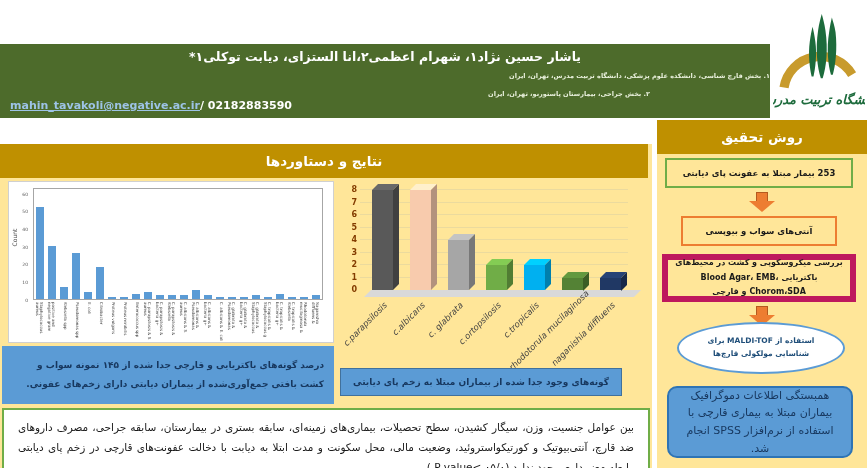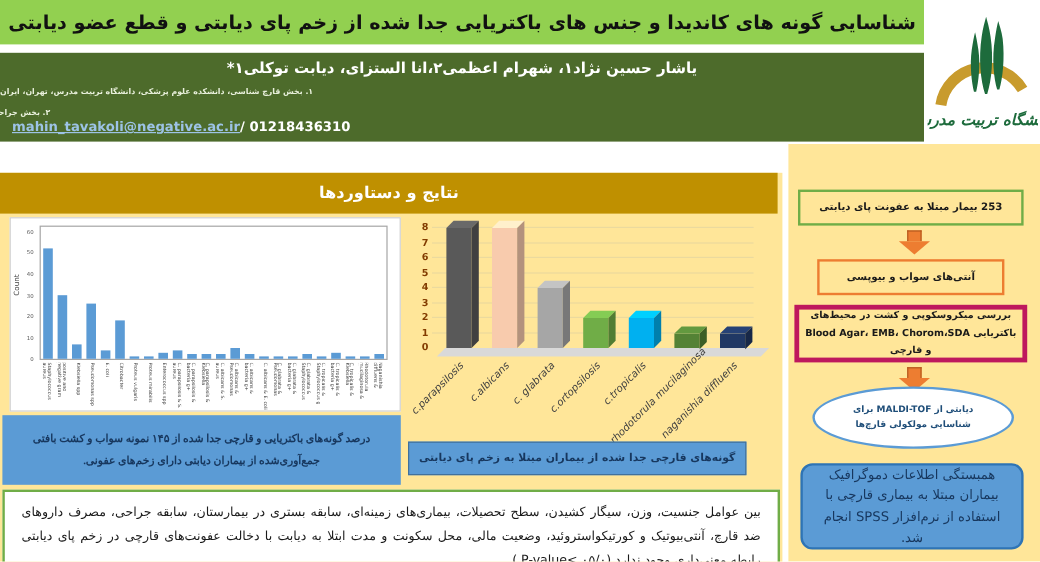--- a/index.html
+++ b/index.html
@@ -11,22 +11,22 @@
   
   #title-bar { left:0; top:0; width:770px; height:37px; background:#92D050;
     display:flex; align-items:center; justify-content:center;
     font-weight:bold; font-size:16px; color:#111; direction:rtl; }
   #logo-panel { left:770px; top:0; width:97px; height:118px; background:#fff;
     display:flex; align-items:center; justify-content:center; }
   #author-band { left:0; top:44px; width:770px; height:74px; background:#4D6B2B;
     color:#fff; direction:rtl; }
   #authors { width:100%; text-align:center; padding-top:5px;
     font-weight:bold; font-size:12.5px; }
-  .affil { width:100%; text-align:left; font-size:6.5px; font-weight:bold;
-    color:#E9F0DC; }
+  .affil { width:100%; text-align:right; font-size:6.5px; font-weight:bold;
+    color:#E9F0DC;padding-left:31px; }
   #affil1 { margin-top:8px; }
   #affil2 { margin-top:10px; margin-right:120px; }
   #contact { position:absolute; left:10px; bottom:6px; direction:ltr;
     font-size:11px; font-weight:bold; }
   #email { color:#9DC3E6; text-decoration:underline; }
   #phone { color:#fff; }
 
   
   #left-panel  { left:0;   top:120px; width:652px; height:348px; background:#FFE699;margin-top:24px; }
   #right-panel { left:657px; top:120px; width:210px; height:348px; background:#FFE699; }
@@ -67,33 +67,33 @@
   .bar3d .side { position:absolute; left:21px; width:6px;
     transform:skewY(-45deg); transform-origin:0 0; }
   .c2label { position:absolute; width:92px; text-align:right; font-size:8.5px;
     font-style:italic; color:#404040; white-space:nowrap;
     transform:rotate(-45deg); transform-origin:100% 0; }
 
   
   .blue-box { background:#5B9BD5; color:#17375E; font-weight:bold;
     direction:rtl; display:flex; align-items:center; justify-content:center; }
   #caption-bacteria { left:2px; top:202px; width:332px; height:58px;
-    font-size:9px; line-height:2.1; text-align:center; padding:2px 10px;font-family:Liberation Serif, serif; }
+    font-size:9px; line-height:2.1; padding:2px 10px; }
   #caption-fungi { left:340px; top:224px; width:282px; height:28px;
     font-size:9px; border:1px solid #41719C; }
   #conclusion-box { left:2px; top:264px; width:648px; height:80px; background:#fff;
     border:2px solid #70AD47; direction:rtl; font-size:10.5px; color:#1a1a1a;
     padding:8px 14px; line-height:1.9; text-align:justify; }
 
   
   .fc-box { background:#FFE699; direction:rtl; display:flex; align-items:center;
     justify-content:center; text-align:center; font-weight:bold; color:#1a1a1a; }
   #fc-box1 { left:8px;  top:38px;  width:188px; height:30px; border:2px solid #70AD47; font-size:8.5px; }
   #fc-box2 { left:24px; top:96px;  width:156px; height:30px; border:2px solid #ED7D31; font-size:8.5px; }
-  #fc-box3 { left:5px;  top:134px; width:194px; height:48px; border:4px solid #be185d;
+  #fc-box3 { left:5px;  top:134px; width:194px; height:48px; border:6px solid #be185d;
     font-size:8px; padding:2px 4px; line-height:1.8; }
   .fc-arrow { position:absolute; left:50%; transform:translateX(-50%);
     display:flex; flex-direction:column; align-items:center; }
   #fc-arrow1 { top:72px; } #fc-arrow2 { top:186px; }
   .fc-arrow-stem { width:12px; height:9px; background:#ED7D31; border:1px solid #B55A1E; border-bottom:none; }
   .fc-arrow-head { width:0; height:0; border-left:13px solid transparent;
     border-right:13px solid transparent; border-top:11px solid #ED7D31; }
   #fc-ellipse { left:20px; top:202px; width:168px; height:52px; background:#fff;
     border:2px solid #5B9BD5; border-radius:50%; direction:rtl;
     display:flex; align-items:center; justify-content:center; text-align:center;
@@ -101,39 +101,38 @@
   #fc-spss { left:10px; top:266px; width:186px; height:72px; background:#5B9BD5;
     border:2px solid #2E74B5; border-radius:10px; direction:rtl;
     display:flex; align-items:center; justify-content:center; text-align:center;
     font-size:11px; color:#17375E; padding:4px 8px; line-height:1.6; }
 </style>
 </head>
 <body>
 
 <div id="poster">
 
-  <div id="title-bar" class="abs">شناسایی گونه های کاندیدا و جنس های باکتریایی جدا شده از زخم پای دیابتی و قطع عضو دیابتی</div>
 
   <div id="logo-panel" class="abs">
     <svg width="92" height="114" viewBox="0 0 100 122">
       <path d="M12 92 A40 40 0 0 1 86 78" stroke="#C89B2D" stroke-width="10" fill="none"></path>
       <g fill="#1D6B3C">
         <path d="M52 82 C48 70 46 50 49 30 C50 22 52 16 53 12 C54 16 56 22 57 30 C60 50 58 70 54 82 Z"></path>
         <path d="M63 78 C60 68 58 50 61 32 C62 25 63 20 64 16 C65 20 67 25 68 32 C70 50 68 68 65 78 Z"></path>
         <path d="M42 80 C40 72 38 56 40 42 C41 35 42 30 43 26 C44 30 45 35 46 42 C48 56 46 72 44 80 Z"></path>
       </g>
       <text x="50" y="110" font-size="14" fill="#1D6B3C" text-anchor="middle" font-style="italic" font-weight="bold">دانشگاه تربیت مدرس</text>
     </svg>
   </div>
 
   <div id="author-band" class="abs">
     <div id="authors">یاشار حسین نژاد۱، شهرام اعظمی۲،انا الستزای، دیابت توکلی۱*</div>
     <div id="affil1" class="affil">۱. بخش قارچ شناسی، دانشکده علوم پزشکی، دانشگاه تربیت مدرس، تهران، ایران</div>
     <div id="affil2" class="affil">۲. بخش جراحی، بیمارستان پاستورنو، تهران، ایران</div>
-    <div id="contact"><span id="email">mahin_tavakoli@negative.ac.ir</span><span id="phone">/ 01218436310</span></div>
+    <div id="contact"><span id="email">mahin_tavakoli@negative.ac.ir</span><span id="phone">/ 02182883590</span></div>
   </div>
 
   <div id="left-panel" class="abs">
     <div id="left-gold" class="abs gold-header">نتایج و دستاوردها</div>
 
     <div id="chart1-box" class="abs">
       <div id="c1-ylabel" class="abs">Count</div>
       <div id="c1-yticks" class="abs">
           <div class="b1tick" style="bottom: -2.5px;">0</div>
           <div class="b1tick" style="bottom: 15.1667px;">10</div>
@@ -302,34 +301,35 @@
         <div class="c2label" style="left: 142px; top: 126px;">rhodotorula mucilaginosa</div>
         <div class="bar3d" style="left: 262px; top: 103.5px; height: 12.5px;">
           <div class="face" style="height: 12.5px; background: rgb(32, 56, 100);"></div>
           <div class="top" style="top: -6px; background: rgb(38, 66, 118);"></div>
           <div class="side" style="top: 0px; height: 12.5px; background: rgb(23, 40, 72);"></div>
         </div>
         <div class="c2label" style="left: 180px; top: 126px;">naganishia diffluens</div>
       </div>
 
     <div id="caption-bacteria" class="abs blue-box">درصد گونه‌های باکتریایی و قارچی جدا شده از ۱۴۵ نمونه سواب و کشت بافتی جمع‌آوری‌شده از بیماران دیابتی دارای زخم‌های عفونی.</div>
-    <div id="caption-fungi" class="abs blue-box">گونه‌های قارچی جدا شده از بیماران مبتلا به زخم پای دیابتی</div>
+    <div id="caption-fungi" class="abs blue-box">گونه‌های وجود جدا شده از بیماران مبتلا به زخم پای دیابتی</div>
     <div id="conclusion-box" class="abs">بین عوامل جنسیت، وزن، سیگار کشیدن، سطح تحصیلات، بیماری‌های زمینه‌ای، سابقه بستری در بیمارستان، سابقه جراحی، مصرف داروهای ضد قارچ، آنتی‌بیوتیک و کورتیکواستروئید، وضعیت مالی، محل سکونت و مدت ابتلا به دیابت با دخالت عفونت‌های قارچی در زخم پای دیابتی رابطه معنی‌داری وجود ندارد (P-value&lt; ۰۵/۰ )</div>
   </div>
 
   <div id="right-panel" class="abs">
+    <div id="right-gold" class="abs gold-header">روش تحقیق</div>
 
     <div id="fc-box1" class="abs fc-box">253 بیمار مبتلا به عفونت پای دیابتی</div>
     <div id="fc-arrow1" class="fc-arrow">
       <div class="fc-arrow-stem"></div>
         <div class="fc-arrow-head"></div>
       </div>
     <div id="fc-box2" class="abs fc-box">آنتی‌های سواب و بیوپسی</div>
     <div id="fc-box3" class="abs fc-box">بررسی میکروسکوپی و کشت در محیط‌های باکتریایی Blood Agar، EMB، Chorom،SDA و قارچی</div>
     <div id="fc-arrow2" class="fc-arrow">
       <div class="fc-arrow-stem"></div>
         <div class="fc-arrow-head"></div>
       </div>
-    <div id="fc-ellipse" class="abs">دیابتی از MALDI-TOF برای شناسایی مولکولی قارچ‌ها</div>
+    <div id="fc-ellipse" class="abs">استفاده از MALDI-TOF برای شناسایی مولکولی قارچ‌ها</div>
     <div id="fc-spss" class="abs">همبستگی اطلاعات دموگرافیک بیماران مبتلا به بیماری قارچی با استفاده از نرم‌افزار SPSS انجام شد.</div>
   </div>
 
 </div>
 
 </body></html>

